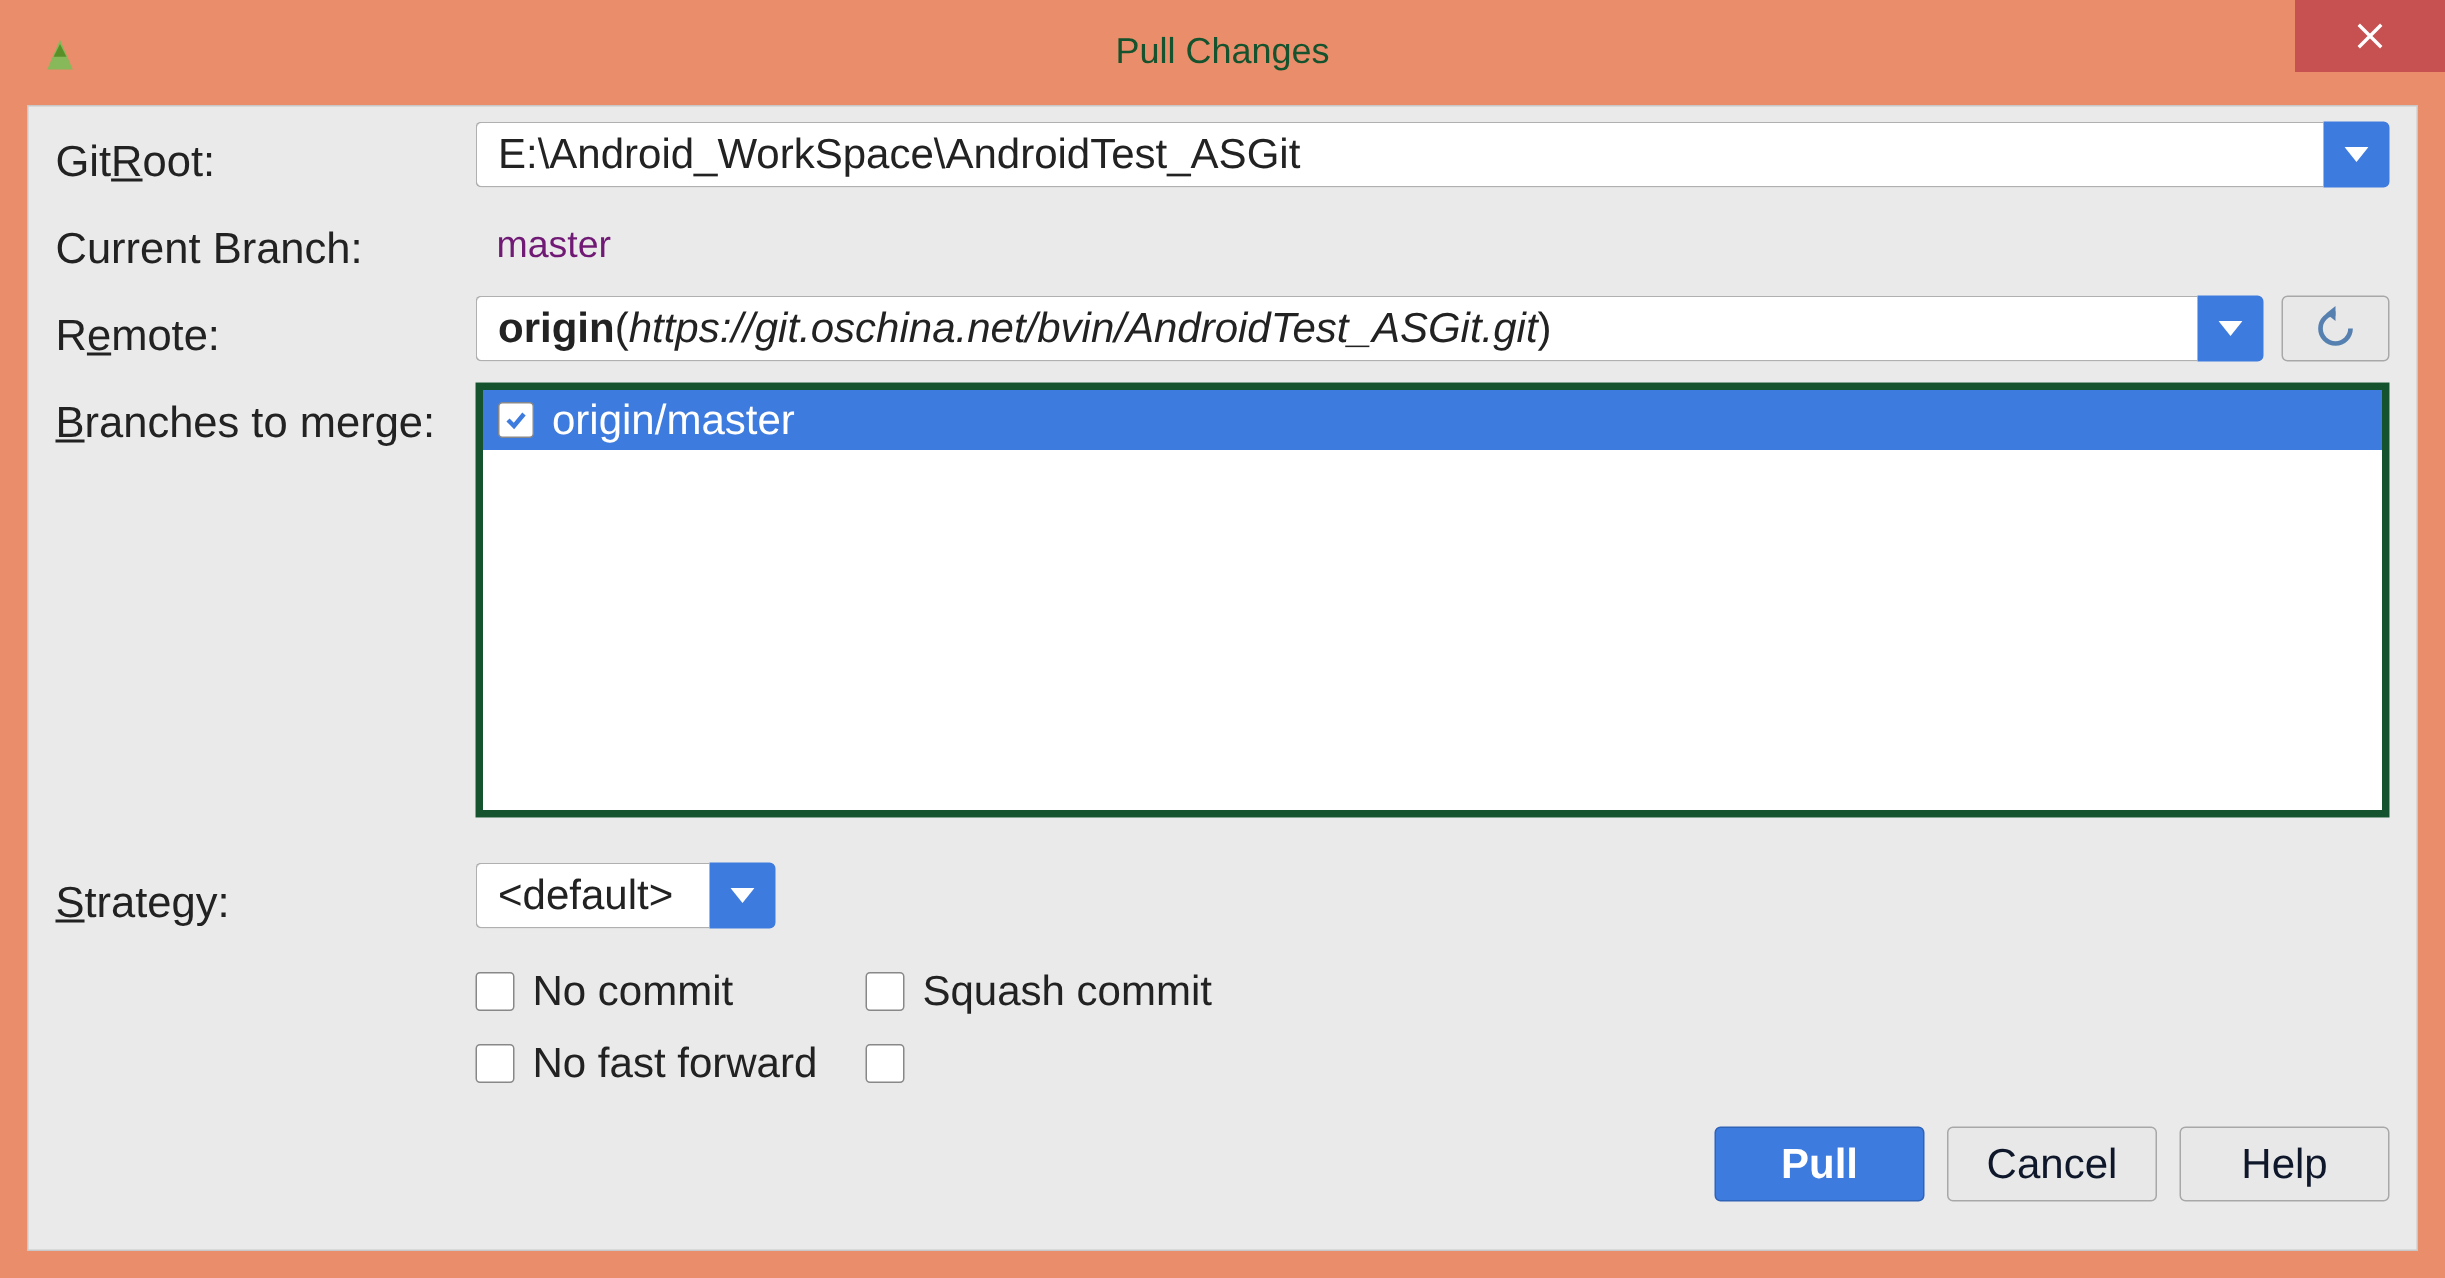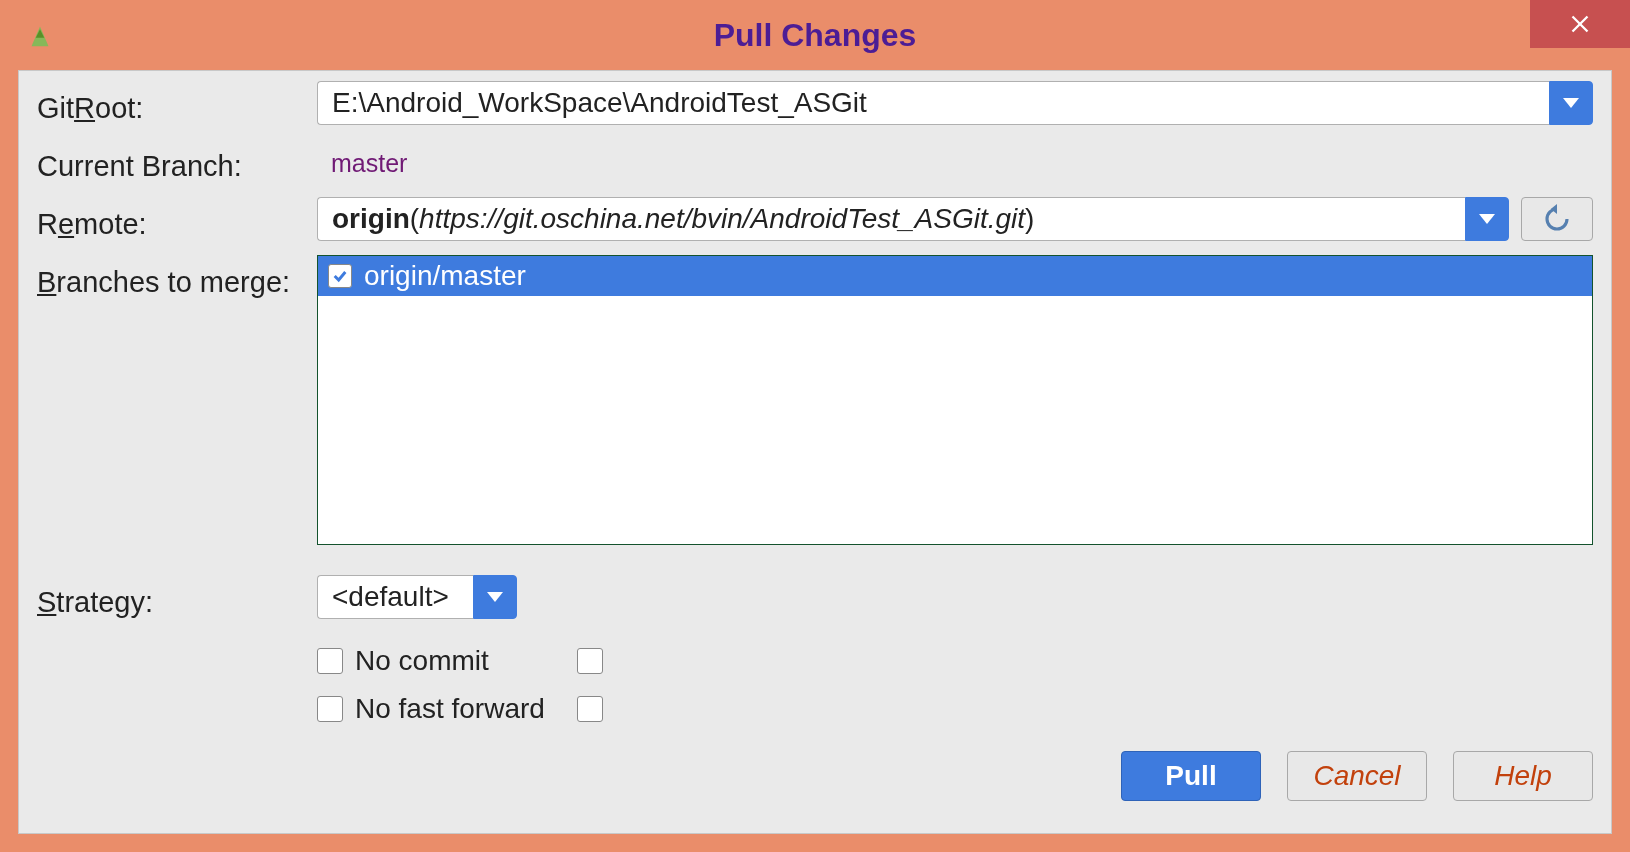--- a/index.html
+++ b/index.html
@@ -32,23 +32,23 @@
       width: 40px;
       height: 40px;
       display: flex;
       align-items: center;
       justify-content: center;
     }
     .titlebar-title {
       position: absolute;
       left: 50%;
       transform: translateX(-50%);
-      font-size: 32px;
-      color: #4c1d95;
-      font-weight: 700;
+      font-size: 24px;
+      color: #14532d;
+      font-weight: 400;
     }
     .close-button {
       position: absolute;
       right: 0;
       top: 0;
       width: 100px;
       height: 48px;
       background: #c75050;
       color: white;
       display: flex;
@@ -148,21 +148,21 @@
       background: #e8e8e8;
       border: 1px solid #a8a8a8;
       border-radius: 4px;
       display: flex;
       align-items: center;
       justify-content: center;
       cursor: pointer;
     }
     .branches-list {
       background: white;
-      border: 1px solid #14532d;
+      border: 5px solid #14532d;
       height: 290px;
       overflow: auto;
     }
     .branch-item {
       background: #3e7bde;
       color: white;
       padding: 4px 10px;
       font-size: 28px;
       display: flex;
       align-items: center;
@@ -195,21 +195,21 @@
     .checkbox-box {
       width: 26px;
       height: 26px;
       background: white;
       border: 1px solid #888;
       border-radius: 3px;
     }
     .button-row {
       display: flex;
       justify-content: flex-end;
-      gap: 26px;
+      gap: 15px;
       margin-top: 26px;
       text-align: center;
     }
     .btn {
       min-width: 140px;
       height: 50px;
       border-radius: 4px;
       font-size: 28px;
       display: flex;
       align-items: center;
@@ -219,22 +219,21 @@
     }
     .btn-primary {
       background: #3e7bde;
       border: 1px solid #2f63b8;
       color: white;
       font-weight: bold;
     }
     .btn-default {
       background: #e8e8e8;
       border: 1px solid #a8a8a8;
-      color: #c2410c;
-      font-style: italic;
+      color: #0f172a;
     }
     .branches-label {
       align-self: start;
       padding-top: 6px;
     }
     .strategy-row {
       margin-top: 16px;
     }
     .checkbox-section {
       margin-top: 12px;
@@ -340,20 +339,21 @@
       </div>
 
       <div></div>
       <div class="checkbox-row checkbox-section">
         <div class="checkbox-item">
           <div class="checkbox-box"></div>
           <span><span>No </span><span class="u">c</span><span>ommit</span></span>
         </div>
         <div class="checkbox-item">
           <div class="checkbox-box"></div>
+          <span>Squash commit</span>
         </div>
         <div class="checkbox-item">
           <div class="checkbox-box"></div>
           <span><span>No </span><span class="u">f</span><span>ast forward</span></span>
         </div>
         <div class="checkbox-item">
           <div class="checkbox-box"></div>
         </div>
       </div>
     </div>

